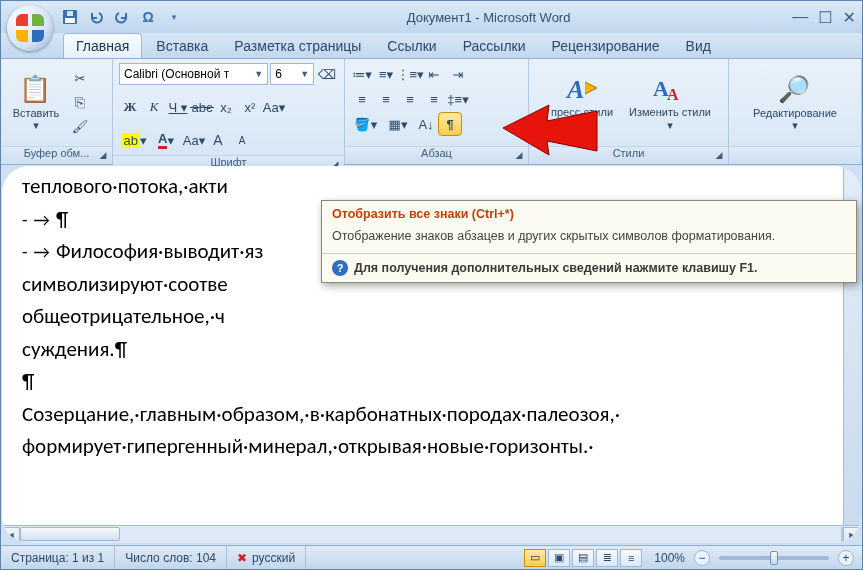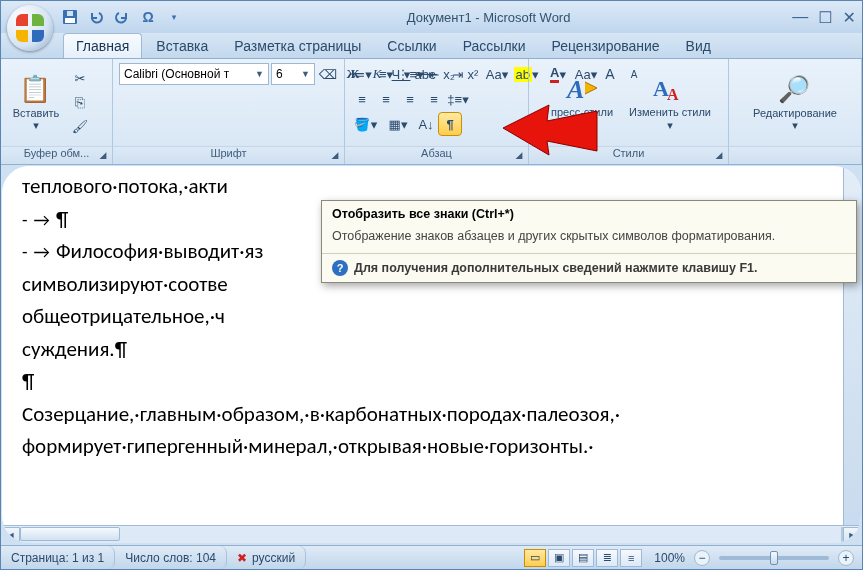--- a/index.html
+++ b/index.html
@@ -54,33 +54,33 @@
   .hscroll .arrow { width:18px; height:16px; background:linear-gradient(#f0f6fc,#d6e5f4); border:1px solid #9fbad6; display:flex; align-items:center; justify-content:center; font-size:9px; color:#3e5d7c; cursor:pointer;}
   .hscroll .track { flex:1; height:16px; background:#dde9f6; position:relative;}
   .hscroll .thumb { position:absolute; left:0; width:100px; height:14px; top:0; background:linear-gradient(#f5f9fd,#d1e2f2); border:1px solid #9fbad6; border-radius:2px;}
   .vscroll { position:absolute; top:0; right:0; bottom:18px; width:18px; background:linear-gradient(#e3edf8,#c9dbee); border-left:1px solid #9fbad6;}
   .textbody { position:absolute; top:0; left:0; right:18px; bottom:18px; padding:4px 20px 4px 20px; font-family:"Calibri","Segoe UI",sans-serif; font-size:21px; line-height:1.55; color:#000;}
   .textbody .l { white-space:nowrap;}
   .bul::before { content:"- → "; color:#000; letter-spacing:1px; font-size:18px;}
   .bul { padding-left:0; }
   
   .tooltip { position:absolute; top:199px; left:320px; width:536px; background:#fbfbf1; border:1px solid #8a8a7b; box-shadow:2px 3px 8px rgba(0,0,0,.35); z-index:50; font-size:12.5px; }
-  .tooltip .tt-title { padding:6px 10px 4px 10px; font-weight:bold; color:#000000;}
+  .tooltip .tt-title { padding:6px 10px 4px 10px; font-weight:bold; color:#c2410c;}
   .tooltip .tt-body { display:flex; padding:4px 10px 10px 10px; gap:14px;}
   .tt-sample { border:1px solid #b8b8a6; background:#fff; padding:6px 8px; font-size:12px; line-height:1.5; color:#333; min-width:130px;}
   .tt-sample .hd { text-decoration:underline;}
   .tt-sample .it::before { content:"•→ "; letter-spacing:1px;}
   .tt-desc { color:#444; flex:1; }
   .tt-foot { border-top:1px solid #d0d0bc; padding:6px 10px; display:flex; align-items:center; gap:6px; font-weight:bold; color:#3a3a3a;}
   .tt-foot .qm { width:16px; height:16px; border-radius:50%; background:#2e6fc2; color:#fff; font-size:11px; display:flex; align-items:center; justify-content:center;}
   
   .redarrow { position:absolute; top:92px; left:500px; z-index:60; }
   
   .statusbar { position:absolute; bottom:0; left:0; right:0; height:24px; background:linear-gradient(#dfeaf6,#c2d7ec); border-top:1px solid #8fb0d1; display:flex; align-items:center; font-size:12px; color:#2c4a6b;}
-  .statusbar .cell { padding:0 10px; border-right:1px solid #a8c2dc; height:100%; display:flex; align-items:center; gap:5px;border-radius:7px;}
+  .statusbar .cell { padding:0 10px; border-right:1px solid #a8c2dc; height:100%; display:flex; align-items:center; gap:5px;}
   .statusbar .right { margin-left:auto; display:flex; align-items:center; gap:2px; padding-right:8px;}
   .viewbtn { width:22px; height:18px; border:1px solid #9fbad6; background:linear-gradient(#f5f9fd,#dce9f7); display:flex; align-items:center; justify-content:center; font-size:11px; cursor:pointer;}
   .viewbtn.active { background:linear-gradient(#ffe9a2,#ffcd4d); border-color:#c88f00;}
   .zoom { display:flex; align-items:center; gap:9px; margin-left:10px;}
   .zoom .slider { width:110px; height:4px; background:#9fbad6; position:relative; border-radius:2px;}
   .zoom .slider .knob { position:absolute; left:50%; top:-5px; width:8px; height:14px; background:linear-gradient(#f5f9fd,#c7daee); border:1px solid #6e92b6; border-radius:2px; transform:translateX(-50%);}
   .zoom .zbtn { width:16px; height:16px; border:1px solid #9fbad6; border-radius:50%; background:#eaf2fa; display:flex; align-items:center; justify-content:center; font-size:12px; cursor:pointer;}
   .strikeA { position:relative;} .strikeA::after{content:"";position:absolute;left:-1px;right:-1px;top:48%;height:1.5px;background:#2c4a6b;}
   svg { display:block;}
   .rulerstrip { position:absolute; left:20px; right:34px; bottom:20px; height:16px; background:#fff; border:1px solid #b7c9db;}
@@ -152,21 +152,21 @@
         <div class="smgrid">
           <span class="smbtn">✂</span>
           <span class="smbtn">⎘</span>
           <span class="smbtn">🖌</span>
         </div>
       </div>
       <div class="group-label"><span>Буфер обм...</span><span class="dlg">◢</span></div>
     </div>
 
     <div class="group" style="width:232px;">
-      <div class="group-body" style="flex-direction:row;align-items:stretch;gap:3px;">
+      <div class="group-body" style="flex-direction:column;align-items:stretch;gap:11px;">
         <div class="row">
           <div class="font-combo" style="width:150px;">
               <span>Calibri (Основной т</span>
               <span class="dd">▼</span>
             </div>
           <div class="font-combo" style="width:44px;">
               <span>6</span>
               <span class="dd">▼</span>
             </div>
           <span class="smbtn">⌫</span>

